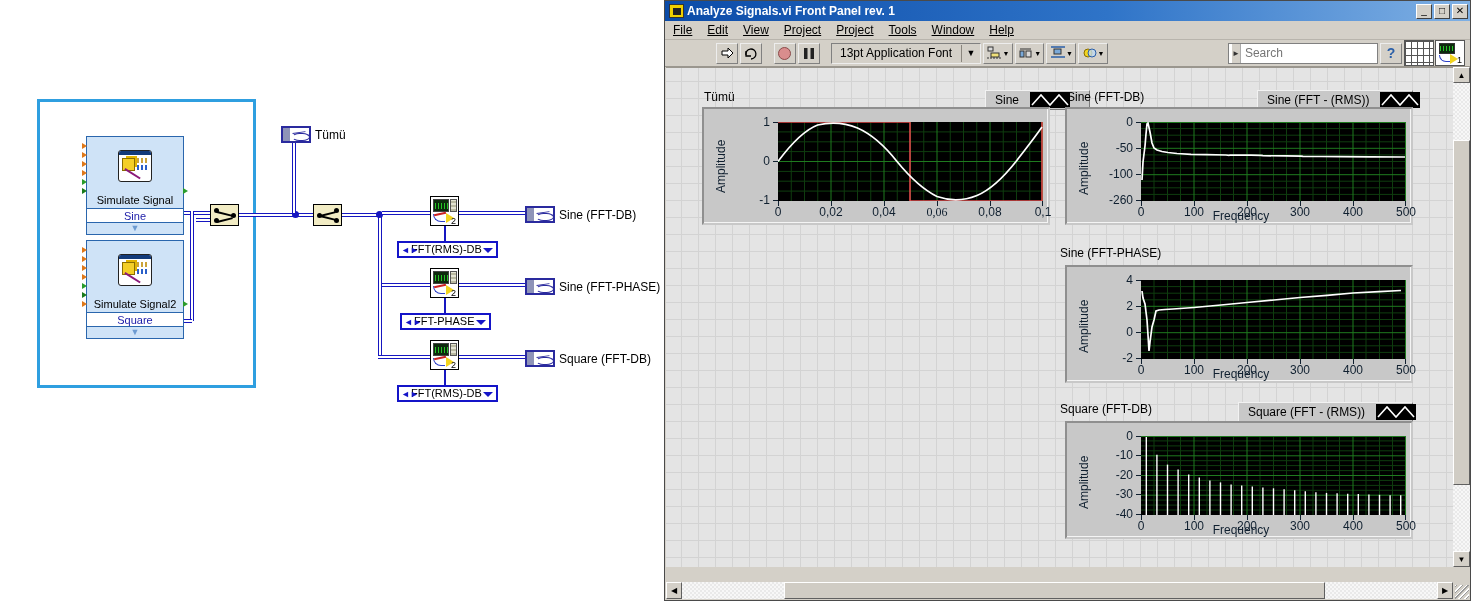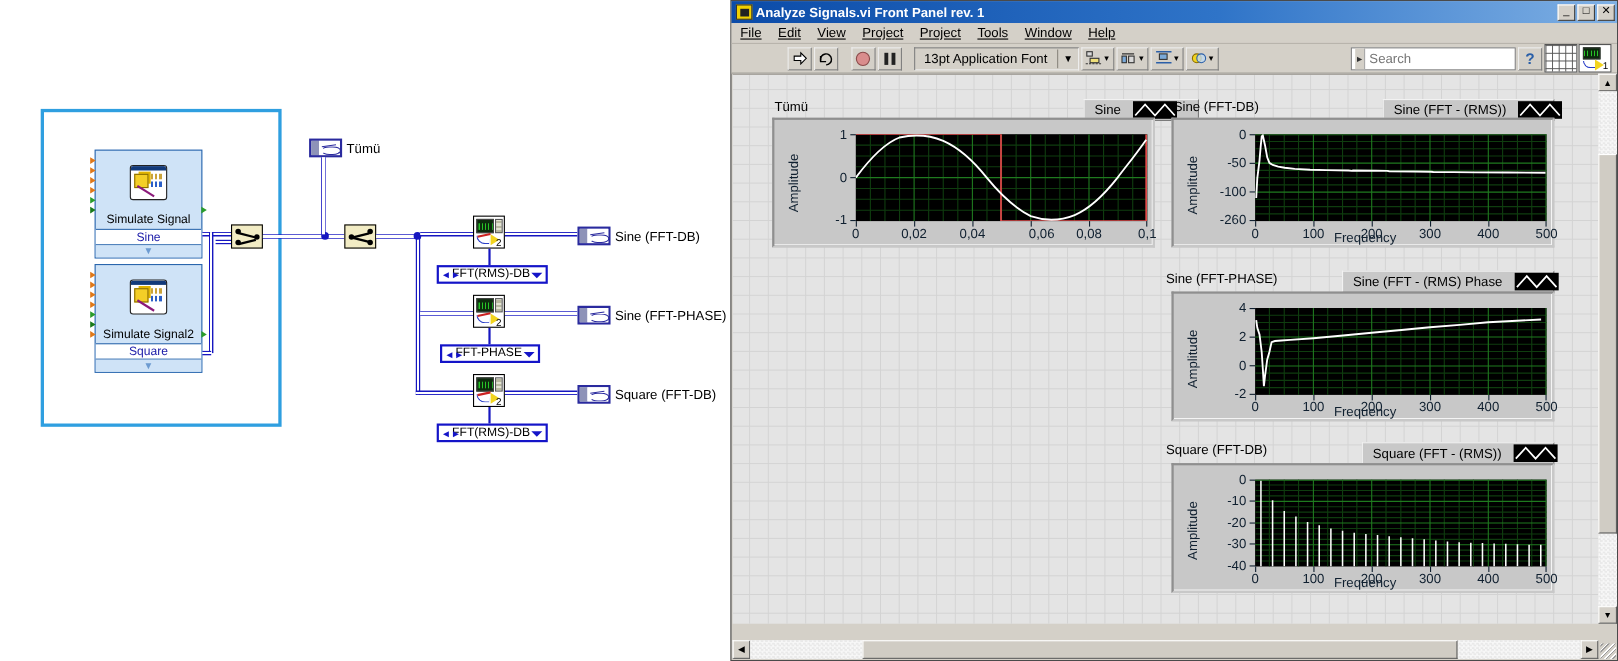--- a/index.html
+++ b/index.html
@@ -473,21 +473,21 @@
 
           <div class="tickmark" style="left:74px;  top:92px; width:1px; height:5px;"></div>
           <div class="tickmark" style="left:127px; top:92px; width:1px; height:5px;"></div>
           <div class="tickmark" style="left:180px; top:92px; width:1px; height:5px;"></div>
           <div class="tickmark" style="left:233px; top:92px; width:1px; height:5px;"></div>
           <div class="tickmark" style="left:286px; top:92px; width:1px; height:5px;"></div>
           <div class="tickmark" style="left:338px; top:92px; width:1px; height:5px;"></div>
           <div class="xtick" style="left:54px;  top:96px; width:40px;">0</div>
           <div class="xtick" style="left:107px; top:96px; width:40px;">0,02</div>
           <div class="xtick" style="left:160px; top:96px; width:40px;">0,04</div>
-          <div class="xtick" style="left:223px; top:96px; width:40px;">0,06</div>
+          <div class="xtick" style="left:213px; top:96px; width:40px;font-family:Liberation Serif, serif;">0,06</div>
           <div class="xtick" style="left:266px; top:96px; width:40px;">0,08</div>
           <div class="xtick" style="left:319px; top:96px; width:40px;">0,1</div>
         </div>
       </div>
 
       <div class="graph" style="left:399px; top:22px; width:348px; height:138px;">
         <div class="gtitle">Sine (FFT-DB)</div>
         <div class="legend" style="left:192px; width:156px;">
           <span class="ltxt">Sine (FFT - (RMS))</span>
           <span class="lsw">
@@ -534,28 +534,20 @@
           <div class="xtick" style="left:160px; top:96px; width:40px;">200</div>
           <div class="xtick" style="left:213px; top:96px; width:40px;">300</div>
           <div class="xtick" style="left:266px; top:96px; width:40px;">400</div>
           <div class="xtick" style="left:319px; top:96px; width:40px;">500</div>
           <div class="xlab" style="left:0; top:100px; width:348px; text-align:center;">Frequency</div>
         </div>
       </div>
 
       <div class="graph" style="left:392px; top:178px; width:355px; height:140px;">
         <div class="gtitle">Sine (FFT-PHASE)</div>
-        <div class="legend" style="left:162px; width:193px;">
-          <span class="ltxt">Sine (FFT - (RMS) Phase</span>
-          <span class="lsw">
-            <svg width="40" height="16" viewBox="0 0 40 16">
-                <polyline points="2,13 11,3 20,13 29,3 38,13" fill="none" stroke="#fff" stroke-width="1.6"></polyline>
-              </svg>
-          </span>
-        </div>
         <div class="body" style="left:7px; top:19px; width:348px; height:118px;">
           <div class="ylab" style="left:10px; top:86px;">Amplitude</div>
           <div class="ytick" style="left:14px; top:6px;  width:52px;">4</div>
           <div class="ytick" style="left:14px; top:32px; width:52px;">2</div>
           <div class="ytick" style="left:14px; top:58px; width:52px;">0</div>
           <div class="ytick" style="left:14px; top:84px; width:52px;">-2</div>
           <div class="tickmark" style="left:69px; top:13px; width:5px; height:1px;"></div>
           <div class="tickmark" style="left:69px; top:39px; width:5px; height:1px;"></div>
           <div class="tickmark" style="left:69px; top:65px; width:5px; height:1px;"></div>
           <div class="tickmark" style="left:69px; top:91px; width:5px; height:1px;"></div>

